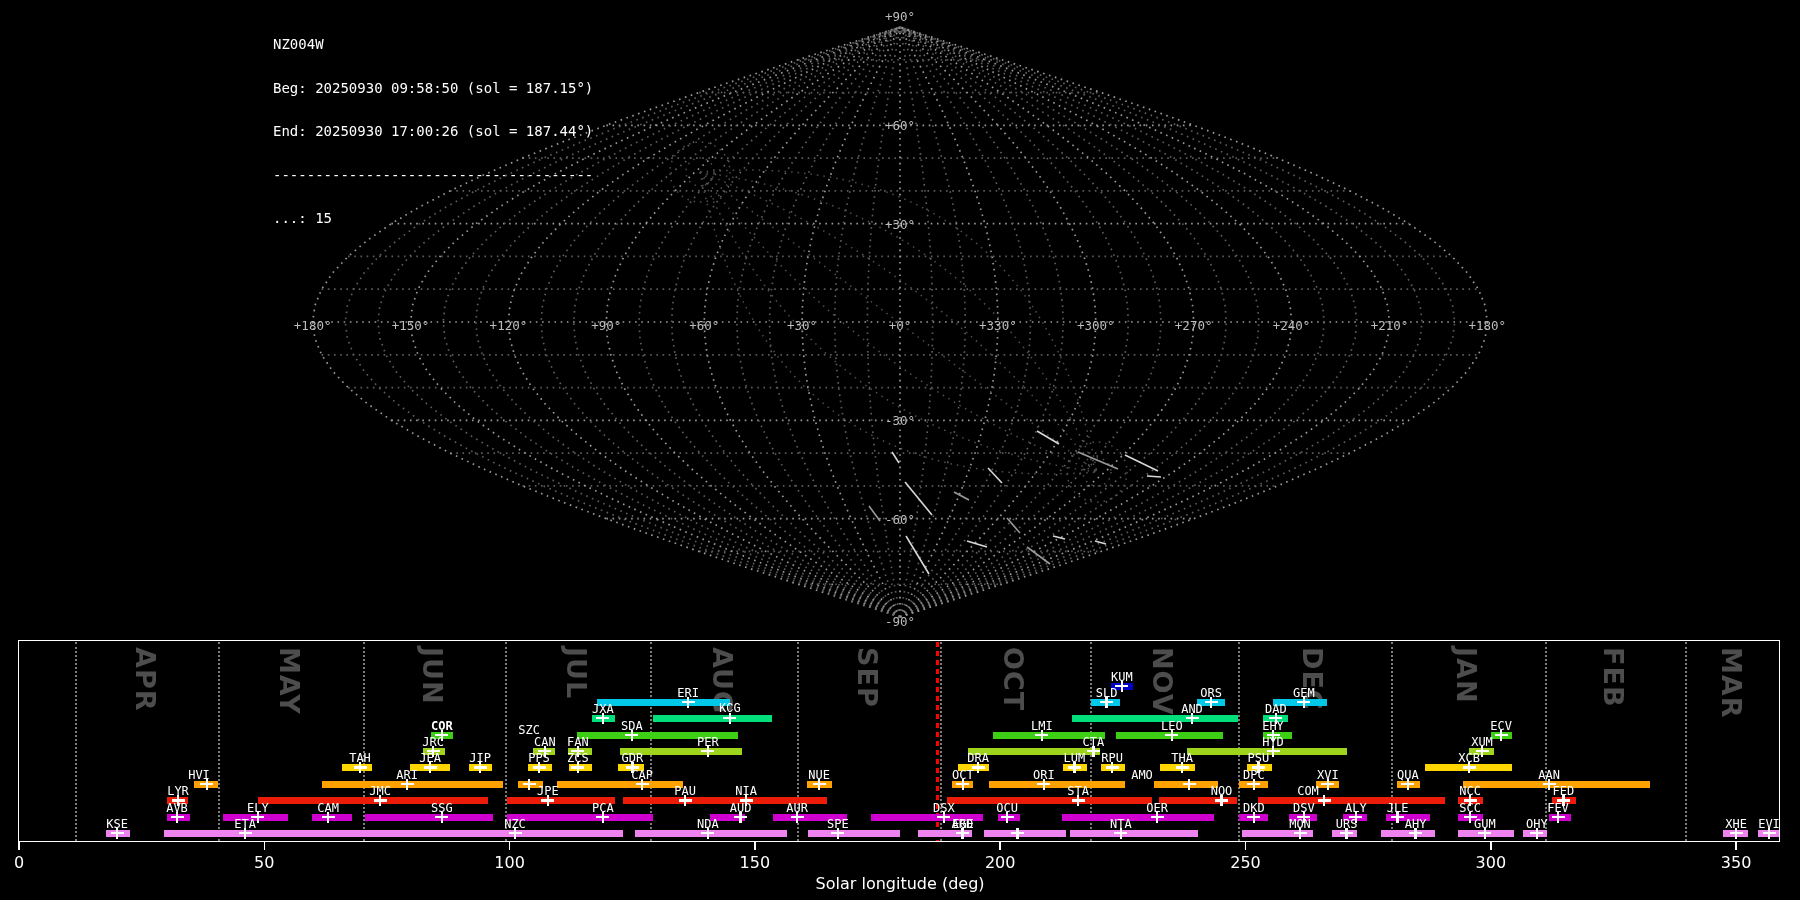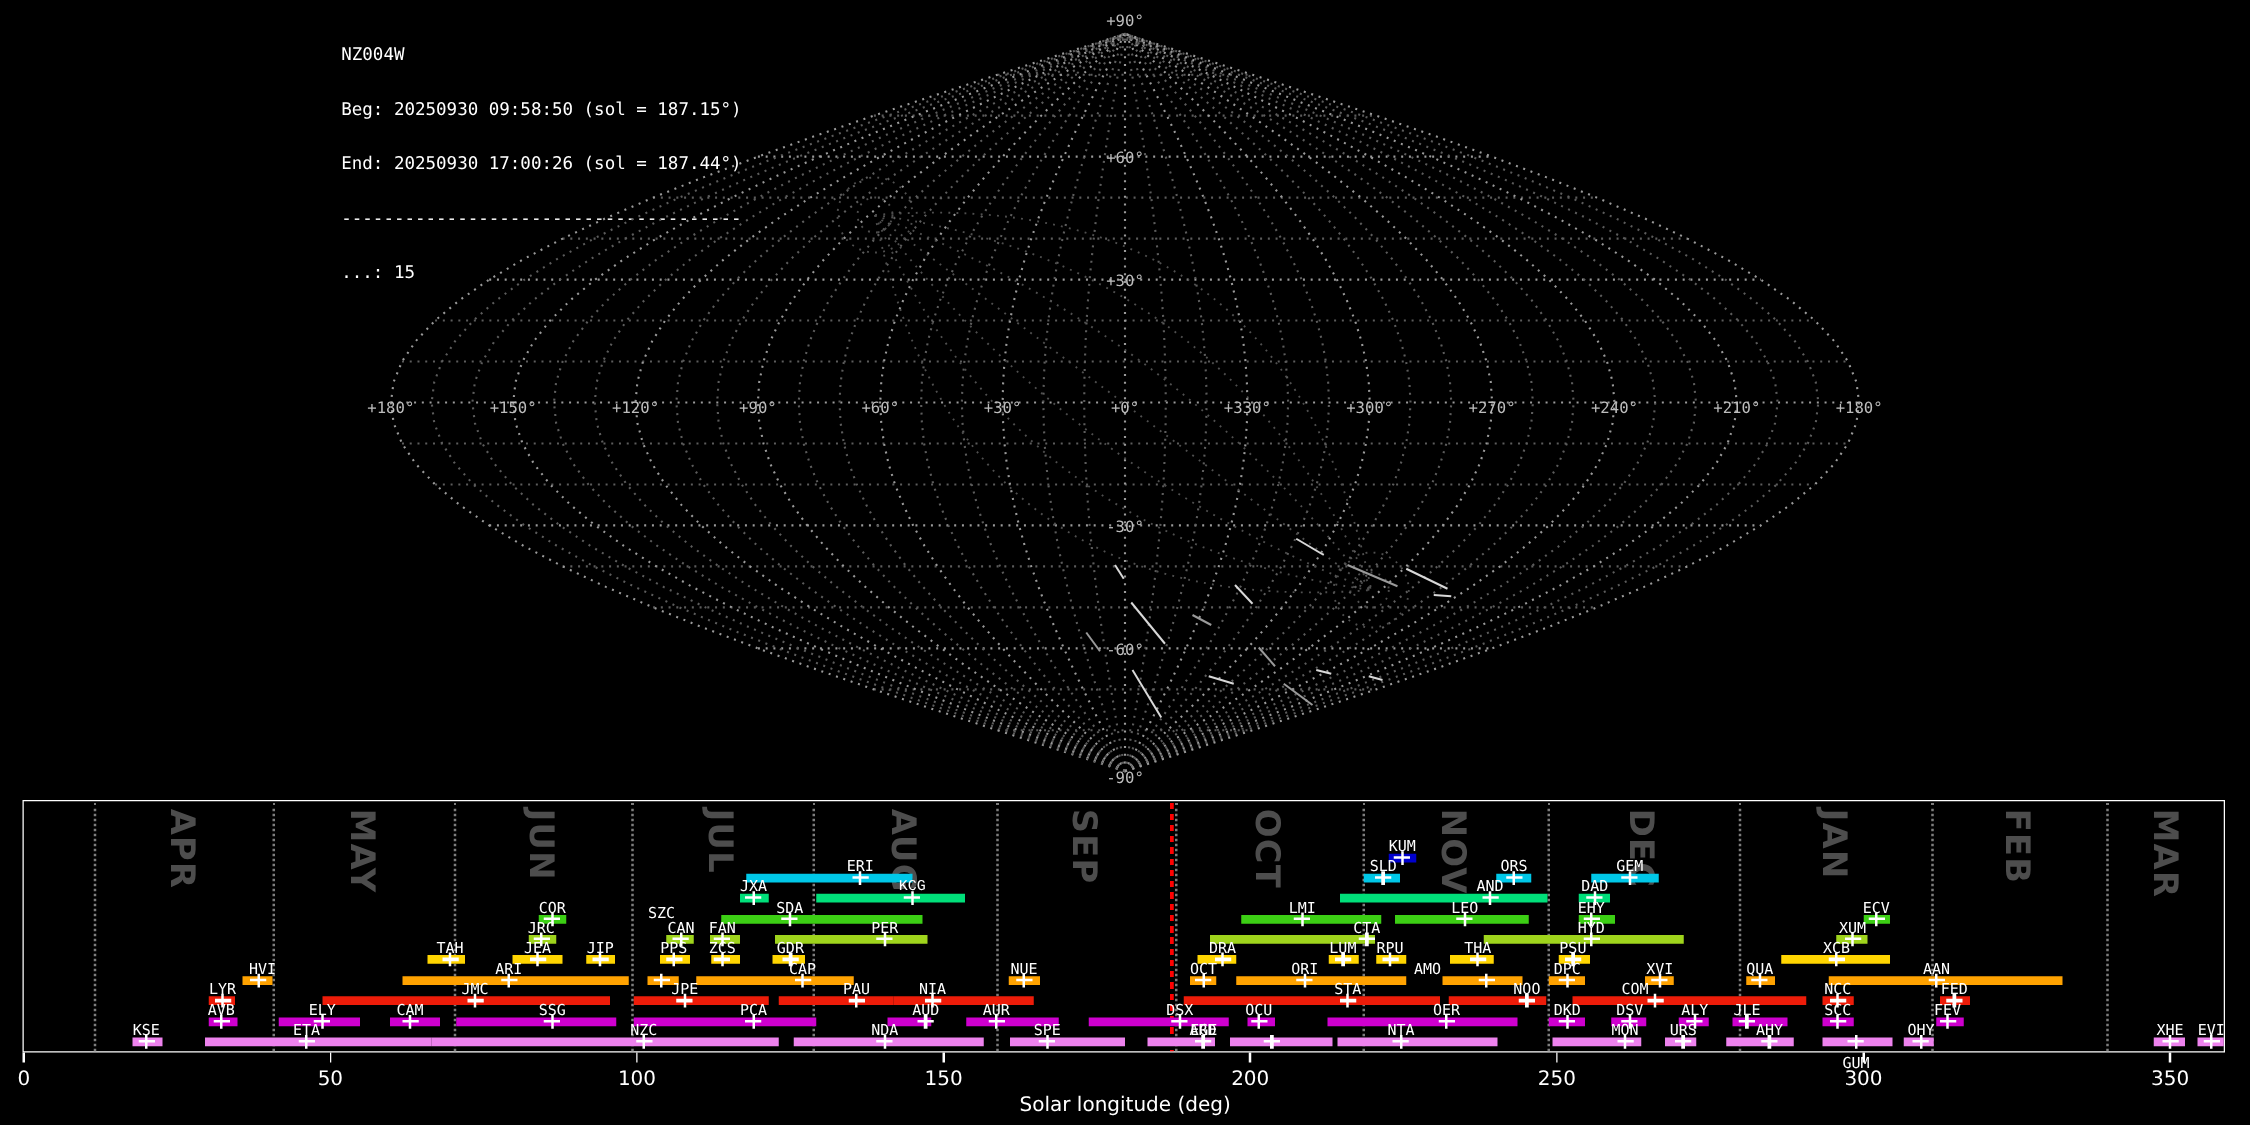--- a/index.html
+++ b/index.html
@@ -198,21 +198,21 @@
       <div class="pk-v" style="left: 728.6px; top: 712.5px;"></div>
       <div class="bar" style="left: 1071.8px; top: 714.5px; width: 166.3px; background: rgb(0, 224, 122);"></div>
       <div class="shower-label" style="left: 1164px; top: 701.5px;">AND</div>
       <div class="pk-h" style="left: 1185.5px; top: 716.7px;"></div>
       <div class="pk-v" style="left: 1190.7px; top: 712.5px;"></div>
       <div class="bar" style="left: 1263.2px; top: 714.5px; width: 25px; background: rgb(0, 224, 122);"></div>
       <div class="shower-label" style="left: 1247.9px; top: 701.5px;">DAD</div>
       <div class="pk-h" style="left: 1269.4px; top: 716.7px;"></div>
       <div class="pk-v" style="left: 1274.6px; top: 712.5px;"></div>
       <div class="bar" style="left: 431.1px; top: 731.5px; width: 22.1px; background: rgb(60, 207, 20);"></div>
-      <div class="shower-label" style="left: 413.9px; top: 718.5px;">COR</div>
+      <div class="shower-label" style="left: 413.9px; top: 718.5px; font-weight: bold;">COR</div>
       <div class="pk-h" style="left: 435.4px; top: 733.7px;"></div>
       <div class="pk-v" style="left: 440.6px; top: 729.5px;"></div>
       <div class="bar" style="left: 576.8px; top: 731.5px; width: 161.4px; background: rgb(60, 207, 20);"></div>
       <div class="shower-label" style="left: 603.8px; top: 718.5px;">SDA</div>
       <div class="pk-h" style="left: 625.3px; top: 733.7px;"></div>
       <div class="pk-v" style="left: 630.5px; top: 729.5px;"></div>
       <div class="bar" style="left: 992.8px; top: 731.5px; width: 112.3px; background: rgb(60, 207, 20);"></div>
       <div class="shower-label" style="left: 1013.9px; top: 718.5px;">LMI</div>
       <div class="pk-h" style="left: 1035.4px; top: 733.7px;"></div>
       <div class="pk-v" style="left: 1040.6px; top: 729.5px;"></div>
@@ -298,21 +298,21 @@
       <div class="pk-v" style="left: 1180.9px; top: 762px;"></div>
       <div class="bar" style="left: 1247px; top: 764px; width: 25px; background: rgb(255, 213, 0);"></div>
       <div class="shower-label" style="left: 1230.3px; top: 751px;">PSU</div>
       <div class="pk-h" style="left: 1251.8px; top: 766.2px;"></div>
       <div class="pk-v" style="left: 1257px; top: 762px;"></div>
       <div class="bar" style="left: 1425.1px; top: 764px; width: 86.8px; background: rgb(255, 213, 0);"></div>
       <div class="shower-label" style="left: 1441.2px; top: 751px;">XCB</div>
       <div class="pk-h" style="left: 1462.7px; top: 766.2px;"></div>
       <div class="pk-v" style="left: 1467.9px; top: 762px;"></div>
       <div class="bar" style="left: 194.1px; top: 780.5px; width: 24px; background: rgb(255, 162, 0);"></div>
-      <div class="shower-label" style="left: 182px; top: 767.5px;">HVI</div>
+      <div class="shower-label" style="left: 171px; top: 767.5px;">HVI</div>
       <div class="pk-h" style="left: 200.4px; top: 782.7px;"></div>
       <div class="pk-v" style="left: 205.6px; top: 778.5px;"></div>
       <div class="bar" style="left: 322.2px; top: 780.5px; width: 181px; background: rgb(255, 162, 0);"></div>
       <div class="shower-label" style="left: 379.1px; top: 767.5px;">ARI</div>
       <div class="pk-h" style="left: 400.6px; top: 782.7px;"></div>
       <div class="pk-v" style="left: 405.8px; top: 778.5px;"></div>
       <div class="bar" style="left: 517.9px; top: 780.5px; width: 25px; background: rgb(255, 162, 0);"></div>
       <div class="shower-label" style="left: 501.2px; top: 723px;">SZC</div>
       <div class="pk-h" style="left: 522.7px; top: 782.7px;"></div>
       <div class="pk-v" style="left: 527.9px; top: 778.5px;"></div>
@@ -494,21 +494,21 @@
       <div class="pk-v" style="left: 1298.7px; top: 827.5px;"></div>
       <div class="bar" style="left: 1331.8px; top: 829.5px; width: 25px; background: rgb(238, 130, 238);"></div>
       <div class="shower-label" style="left: 1318.6px; top: 816.5px;">URS</div>
       <div class="pk-h" style="left: 1340.1px; top: 831.7px;"></div>
       <div class="pk-v" style="left: 1345.3px; top: 827.5px;"></div>
       <div class="bar" style="left: 1380.9px; top: 829.5px; width: 54px; background: rgb(238, 130, 238);"></div>
       <div class="shower-label" style="left: 1387.7px; top: 816.5px;">AHY</div>
       <div class="pk-h" style="left: 1409.2px; top: 831.7px;"></div>
       <div class="pk-v" style="left: 1414.4px; top: 827.5px;"></div>
       <div class="bar" style="left: 1457.9px; top: 829.5px; width: 55.9px; background: rgb(238, 130, 238);"></div>
-      <div class="shower-label" style="left: 1456.9px; top: 816.5px; margin-top: 26px;">GUM</div>
+      <div class="shower-label" style="left: 1456.9px; top: 816.5px;">GUM</div>
       <div class="pk-h" style="left: 1478.4px; top: 831.7px;"></div>
       <div class="pk-v" style="left: 1483.6px; top: 827.5px;"></div>
       <div class="bar" style="left: 1523.2px; top: 829.5px; width: 23.5px; background: rgb(238, 130, 238);"></div>
       <div class="shower-label" style="left: 1508.9px; top: 816.5px;">OHY</div>
       <div class="pk-h" style="left: 1530.4px; top: 831.7px;"></div>
       <div class="pk-v" style="left: 1535.6px; top: 827.5px;"></div>
       <div class="bar" style="left: 1722.9px; top: 829.5px; width: 25px; background: rgb(238, 130, 238);"></div>
       <div class="shower-label" style="left: 1708.1px; top: 816.5px;">XHE</div>
       <div class="pk-h" style="left: 1729.6px; top: 831.7px;"></div>
       <div class="pk-v" style="left: 1734.8px; top: 827.5px;"></div>

